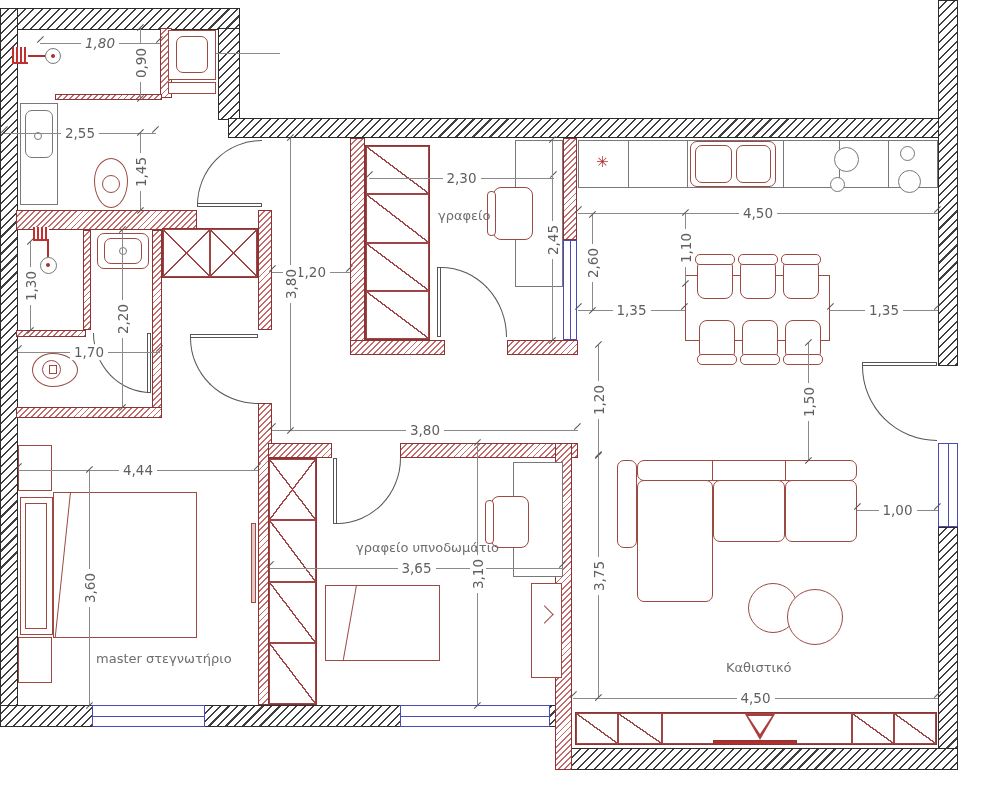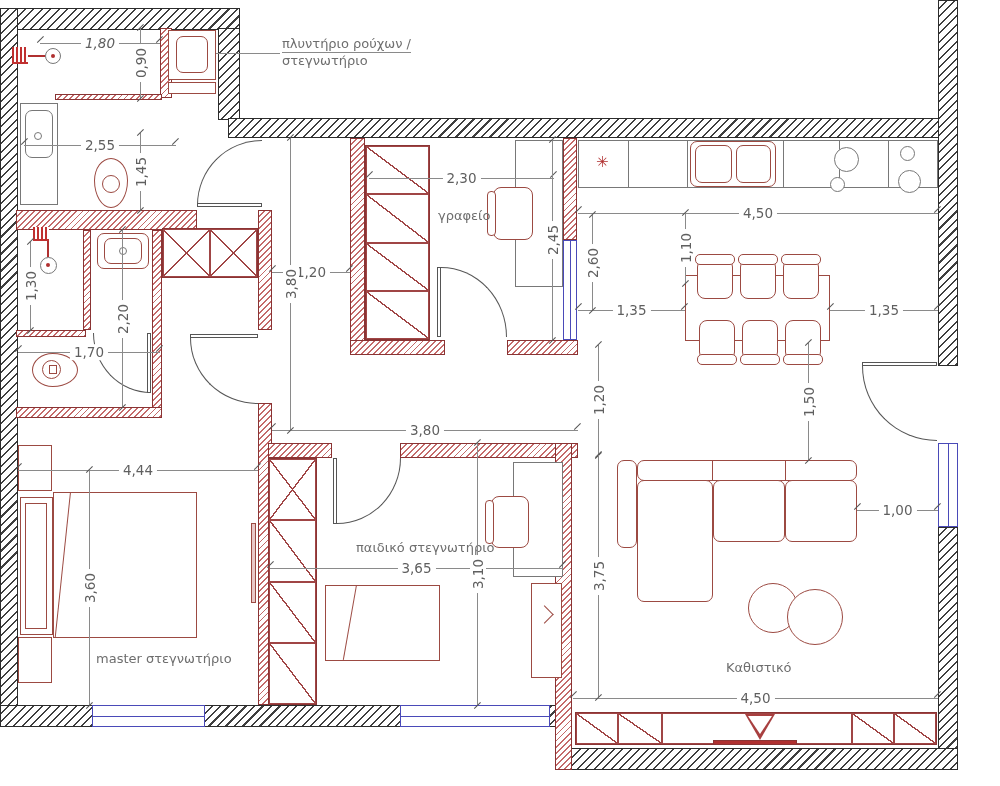--- a/index.html
+++ b/index.html
@@ -123,24 +123,20 @@
   <div class="abs gfurn" style="left:20px;top:103px;width:38px;height:102px;"></div>
   <div class="abs gfurn rr" style="left:25px;top:110px;width:28px;height:48px;"></div>
   <div class="abs gfurn round" style="left:34px;top:132px;width:8px;height:8px;"></div>
   <div class="abs furn" style="left:94px;top:158px;width:34px;height:50px;border-radius:50% 50% 50% 50%/45% 45% 55% 55%;"></div>
   <div class="abs furn round" style="left:102px;top:175px;width:18px;height:18px;"></div>
 
   <div class="abs furn" style="left:168px;top:30px;width:48px;height:50px;"></div>
   <div class="abs furn rr" style="left:176px;top:36px;width:32px;height:37px;"></div>
   <div class="abs furn" style="left:168px;top:82px;width:48px;height:12px;"></div>
   <div class="abs" style="left:216px;top:53px;width:64px;height:1.2px;background:#8a8a8a;"></div>
-  <div class="abs rlabel" style="left:282px;top:36px;">
-    <span style="display:block;border-bottom:1px solid #8a8a8a;padding-bottom:1px;">πλυντήριο ρούχων /</span>
-    <span style="display:block;">στεγνωτήριο</span>
-  </div>
 
   <div class="abs" style="left:33px;top:227px;width:26px;height:48px;">
     <div class="abs showerstripes" style="left:0;top:0;width:16px;height:14px;"></div>
     <div class="abs redline" style="left:14px;top:14px;width:2px;height:16px;"></div>
     <div class="abs gfurn round" style="left:7px;top:30px;width:17px;height:17px;"></div>
     <div class="abs" style="left:13px;top:36px;width:4px;height:4px;border-radius:50%;background:#b03030;"></div>
   </div>
   <div class="abs furn rr" style="left:97px;top:233px;width:52px;height:36px;"></div>
   <div class="abs furn rr" style="left:104px;top:238px;width:38px;height:26px;"></div>
   <div class="abs gfurn round" style="left:119px;top:247px;width:8px;height:8px;"></div>
@@ -224,26 +220,26 @@
     <div class="cell"></div>
     <div class="cell"></div>
     <div class="cell"></div>
   </div>
   <div class="abs furn" style="left:325px;top:585px;width:115px;height:76px;"></div>
   <div class="abs" style="left:356px;top:585px;width:1.3px;height:76px;background:#9c4a42;transform:rotate(10deg);transform-origin:top;"></div>
   <div class="abs gfurn" style="left:513px;top:462px;width:50px;height:115px;"></div>
   <div class="abs ochair" style="left:491px;top:496px;width:38px;height:52px;"></div>
   <div class="abs furn" style="left:531px;top:583px;width:31px;height:95px;"></div>
   <div class="abs chev" style="left:538px;top:608px;width:13px;height:13px;"></div>
-  <span class="abs rlabel" style="left:356px;top:540px;">παιδικό στεγνωτήριο</span>
+  <span class="abs rlabel" style="left:356px;top:540px;">γραφείο υπνοδωμάτιο</span>
 
   <div class="abs dh" style="left:40px;top:43px;width:120px;height:0;font-style:italic;">
     <span class="dl">1,80</span>
     </div>
-  <div class="abs dh" style="left:24px;top:133px;width:152px;height:0;margin-top:12px;">
+  <div class="abs dh" style="left:4px;top:133px;width:152px;height:0;">
     <span class="dl">2,55</span>
     </div>
   <div class="abs dh" style="left:18px;top:352px;width:142px;height:0;">
     <span class="dl">1,70</span>
     </div>
   <div class="abs dh" style="left:272px;top:272px;width:78px;height:0;">
     <span class="dl">1,20</span>
     </div>
   <div class="abs dh" style="left:272px;top:430px;width:306px;height:0;">
     <span class="dl">3,80</span>

